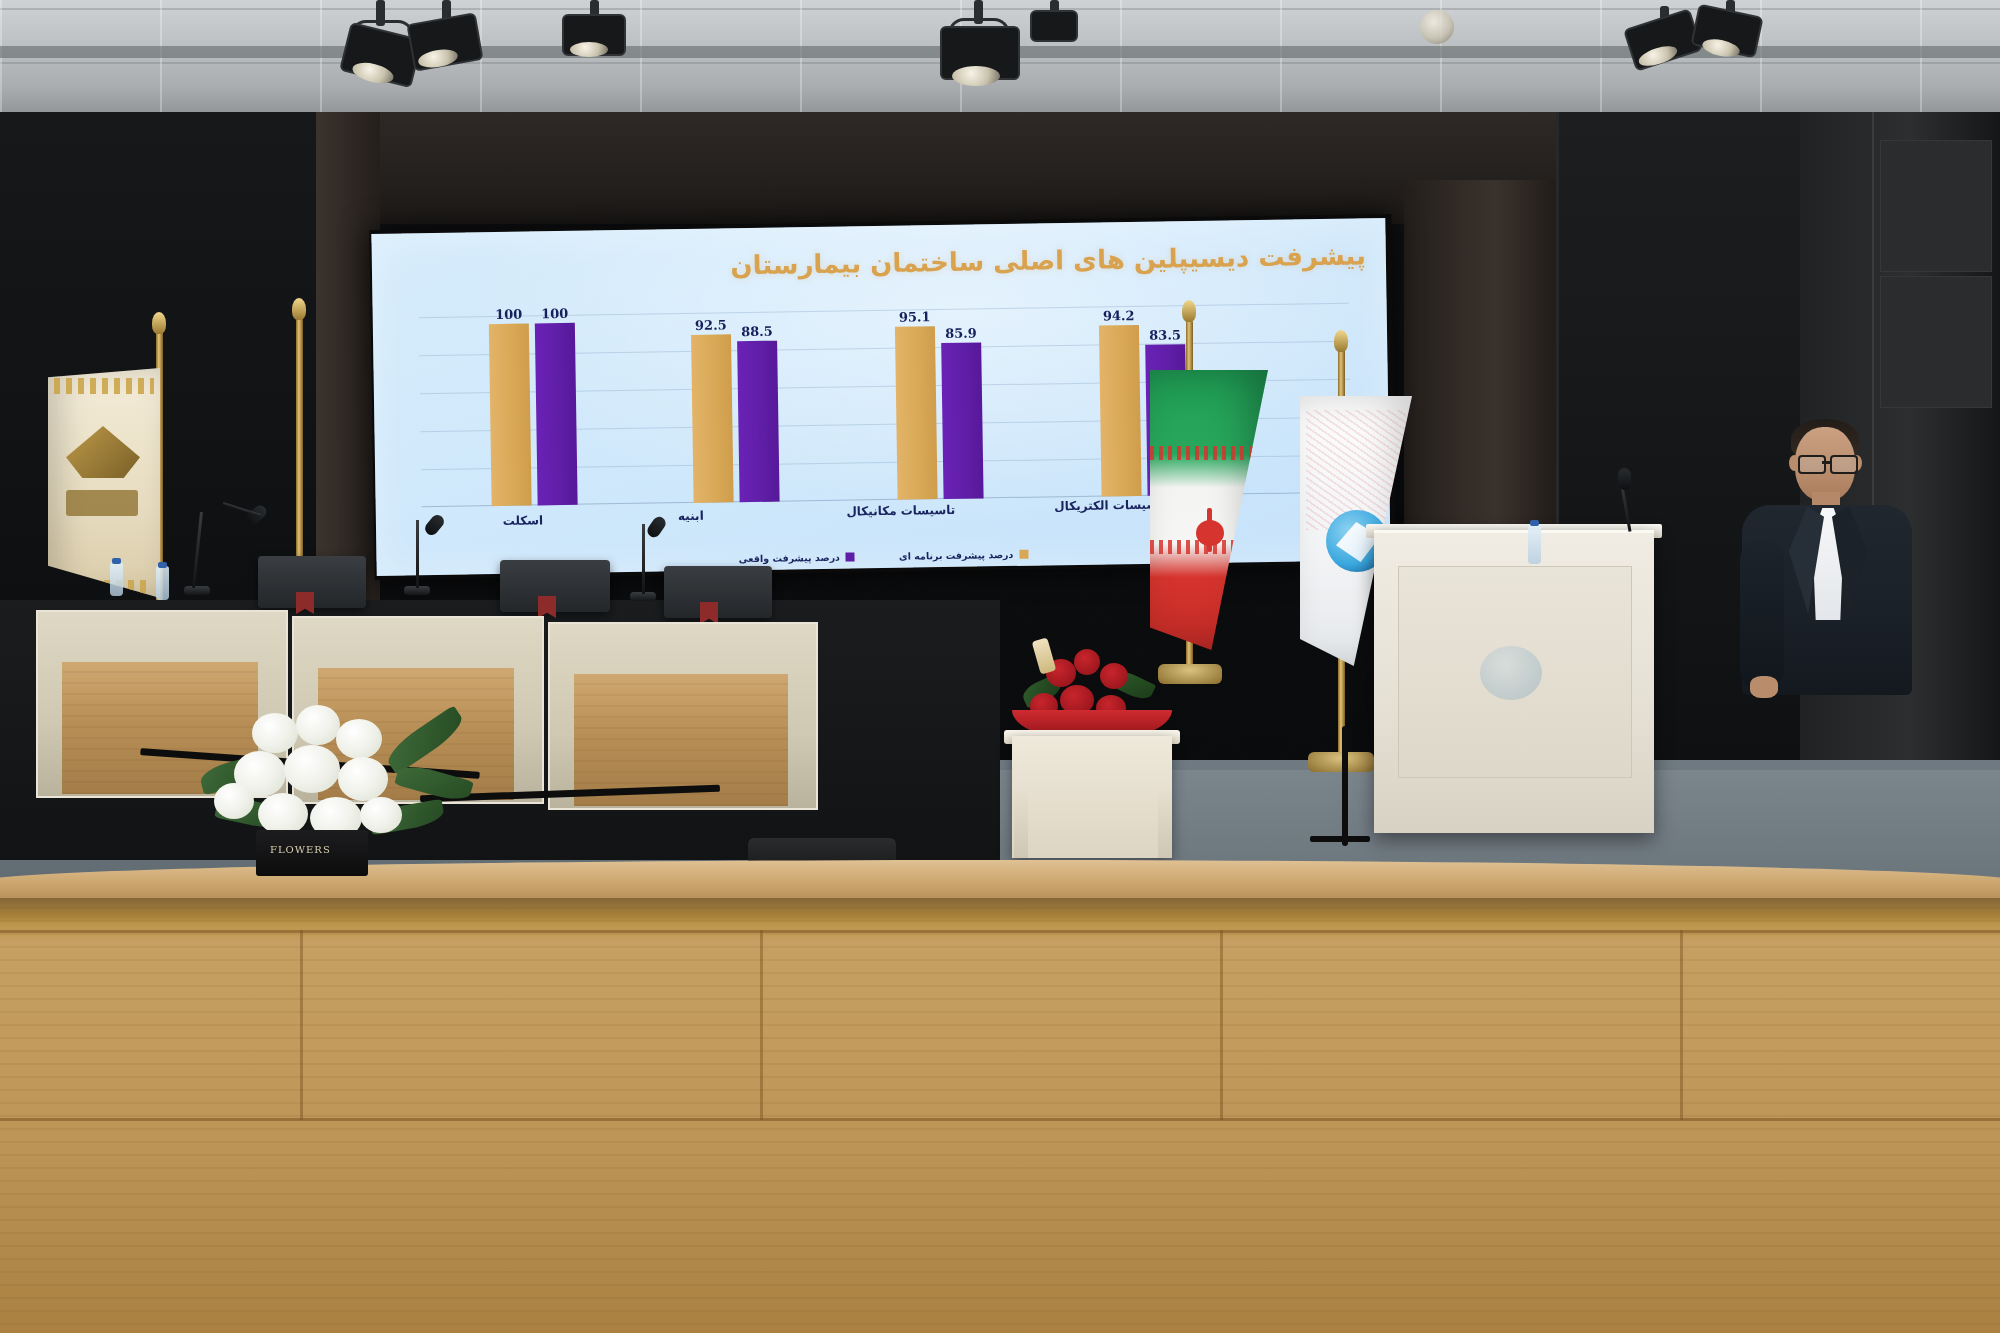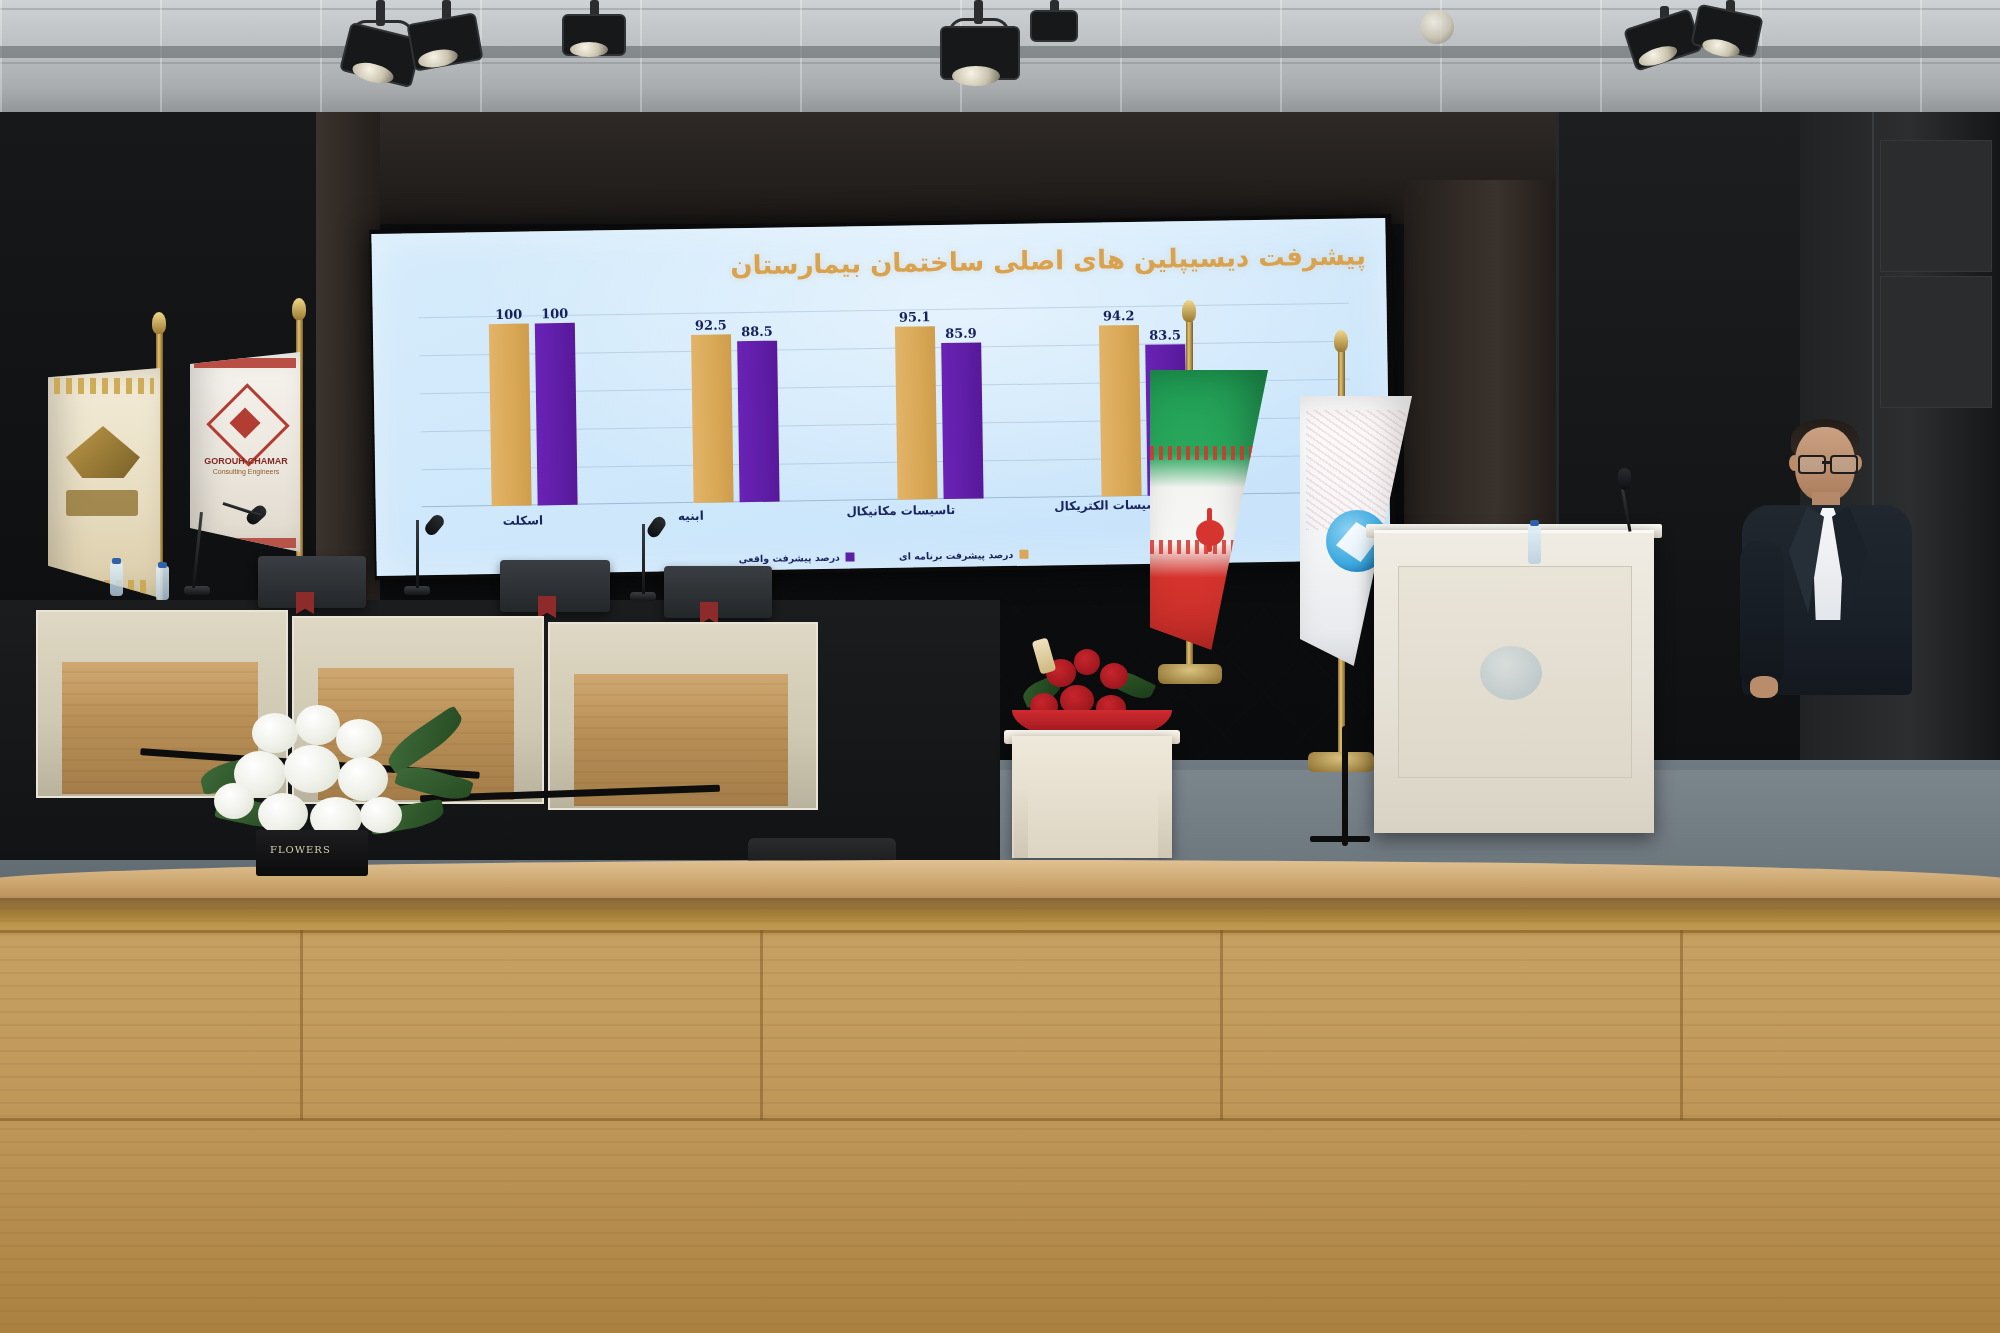--- a/index.html
+++ b/index.html
@@ -338,30 +338,20 @@
        background:linear-gradient(180deg,#f3ecd8,#e7dcc0 60%,#d9cba8);box-shadow:inset 12px 0 30px rgba(0,0,0,.18);">
     <div style="position:absolute;left:6px;top:10px;width:100px;height:16px;background:repeating-linear-gradient(90deg,#c9a243 0 6px,transparent 6px 12px);opacity:.85;"></div>
     <div style="position:absolute;left:18px;top:58px;width:74px;height:52px;background:linear-gradient(135deg,#b8913a,#6d5216);clip-path:polygon(50% 0,100% 60%,78% 100%,22% 100%,0 60%);opacity:.9;"></div>
     <div style="position:absolute;left:18px;top:122px;width:72px;height:26px;background:#8a6c28;opacity:.75;border-radius:3px;"></div>
     <div style="position:absolute;left:8px;bottom:4px;width:96px;height:14px;background:repeating-linear-gradient(90deg,#c9a243 0 6px,transparent 6px 12px);opacity:.8;"></div>
   </div>
   <div class="flagbase" style="left:128px;top:604px;width:62px;height:18px;"></div>
 
   <div class="flagpole" style="left:296px;top:318px;height:300px;"></div>
   <div class="finial" style="left:292px;top:298px;"></div>
-  <div style="position:absolute;left:190px;top:352px;width:110px;height:200px;
-       clip-path:polygon(0 6%, 100% 0, 100% 100%, 0 88%);
-       background:linear-gradient(180deg,#f6f3ee,#ece7de 55%,#ded7cb);box-shadow:inset 12px 0 28px rgba(0,0,0,.16);">
-    <div style="position:absolute;left:4px;top:6px;width:102px;height:10px;background:#b23d33;opacity:.9;"></div>
-    <div style="position:absolute;left:28px;top:44px;width:54px;height:52px;border:3px solid #b23d33;transform:rotate(45deg);"></div>
-    <div style="position:absolute;left:44px;top:60px;width:22px;height:22px;background:#b23d33;transform:rotate(45deg);"></div>
-    <div style="position:absolute;left:12px;top:104px;width:88px;text-align:center;color:#7e2a22;font-size:9px;font-weight:bold;font-family:'Liberation Sans',sans-serif;">GOROUH-CHAMAR</div>
-    <div style="position:absolute;left:12px;top:116px;width:88px;text-align:center;color:#8a5c2a;font-size:7px;font-family:'Liberation Sans',sans-serif;">Consulting Engineers</div>
-    <div style="position:absolute;left:4px;bottom:4px;width:102px;height:10px;background:#b23d33;opacity:.85;"></div>
-  </div>
   <div class="flagbase" style="left:268px;top:602px;width:60px;height:18px;"></div>
 
   <div class="flagpole" style="left:1186px;top:320px;height:360px;"></div>
   <div class="finial" style="left:1182px;top:300px;"></div>
   <div class="iran-flag" style="left:1150px;top:370px;">
     <div class="iran-band" style="top:76px;"></div>
     <div class="iran-band" style="top:170px;"></div>
     <div class="emb-l" style="left:46px;top:150px;width:28px;height:26px;"></div>
     <div class="emb-l" style="left:57px;top:138px;width:5px;height:44px;border-radius:2px;"></div>
   </div>

